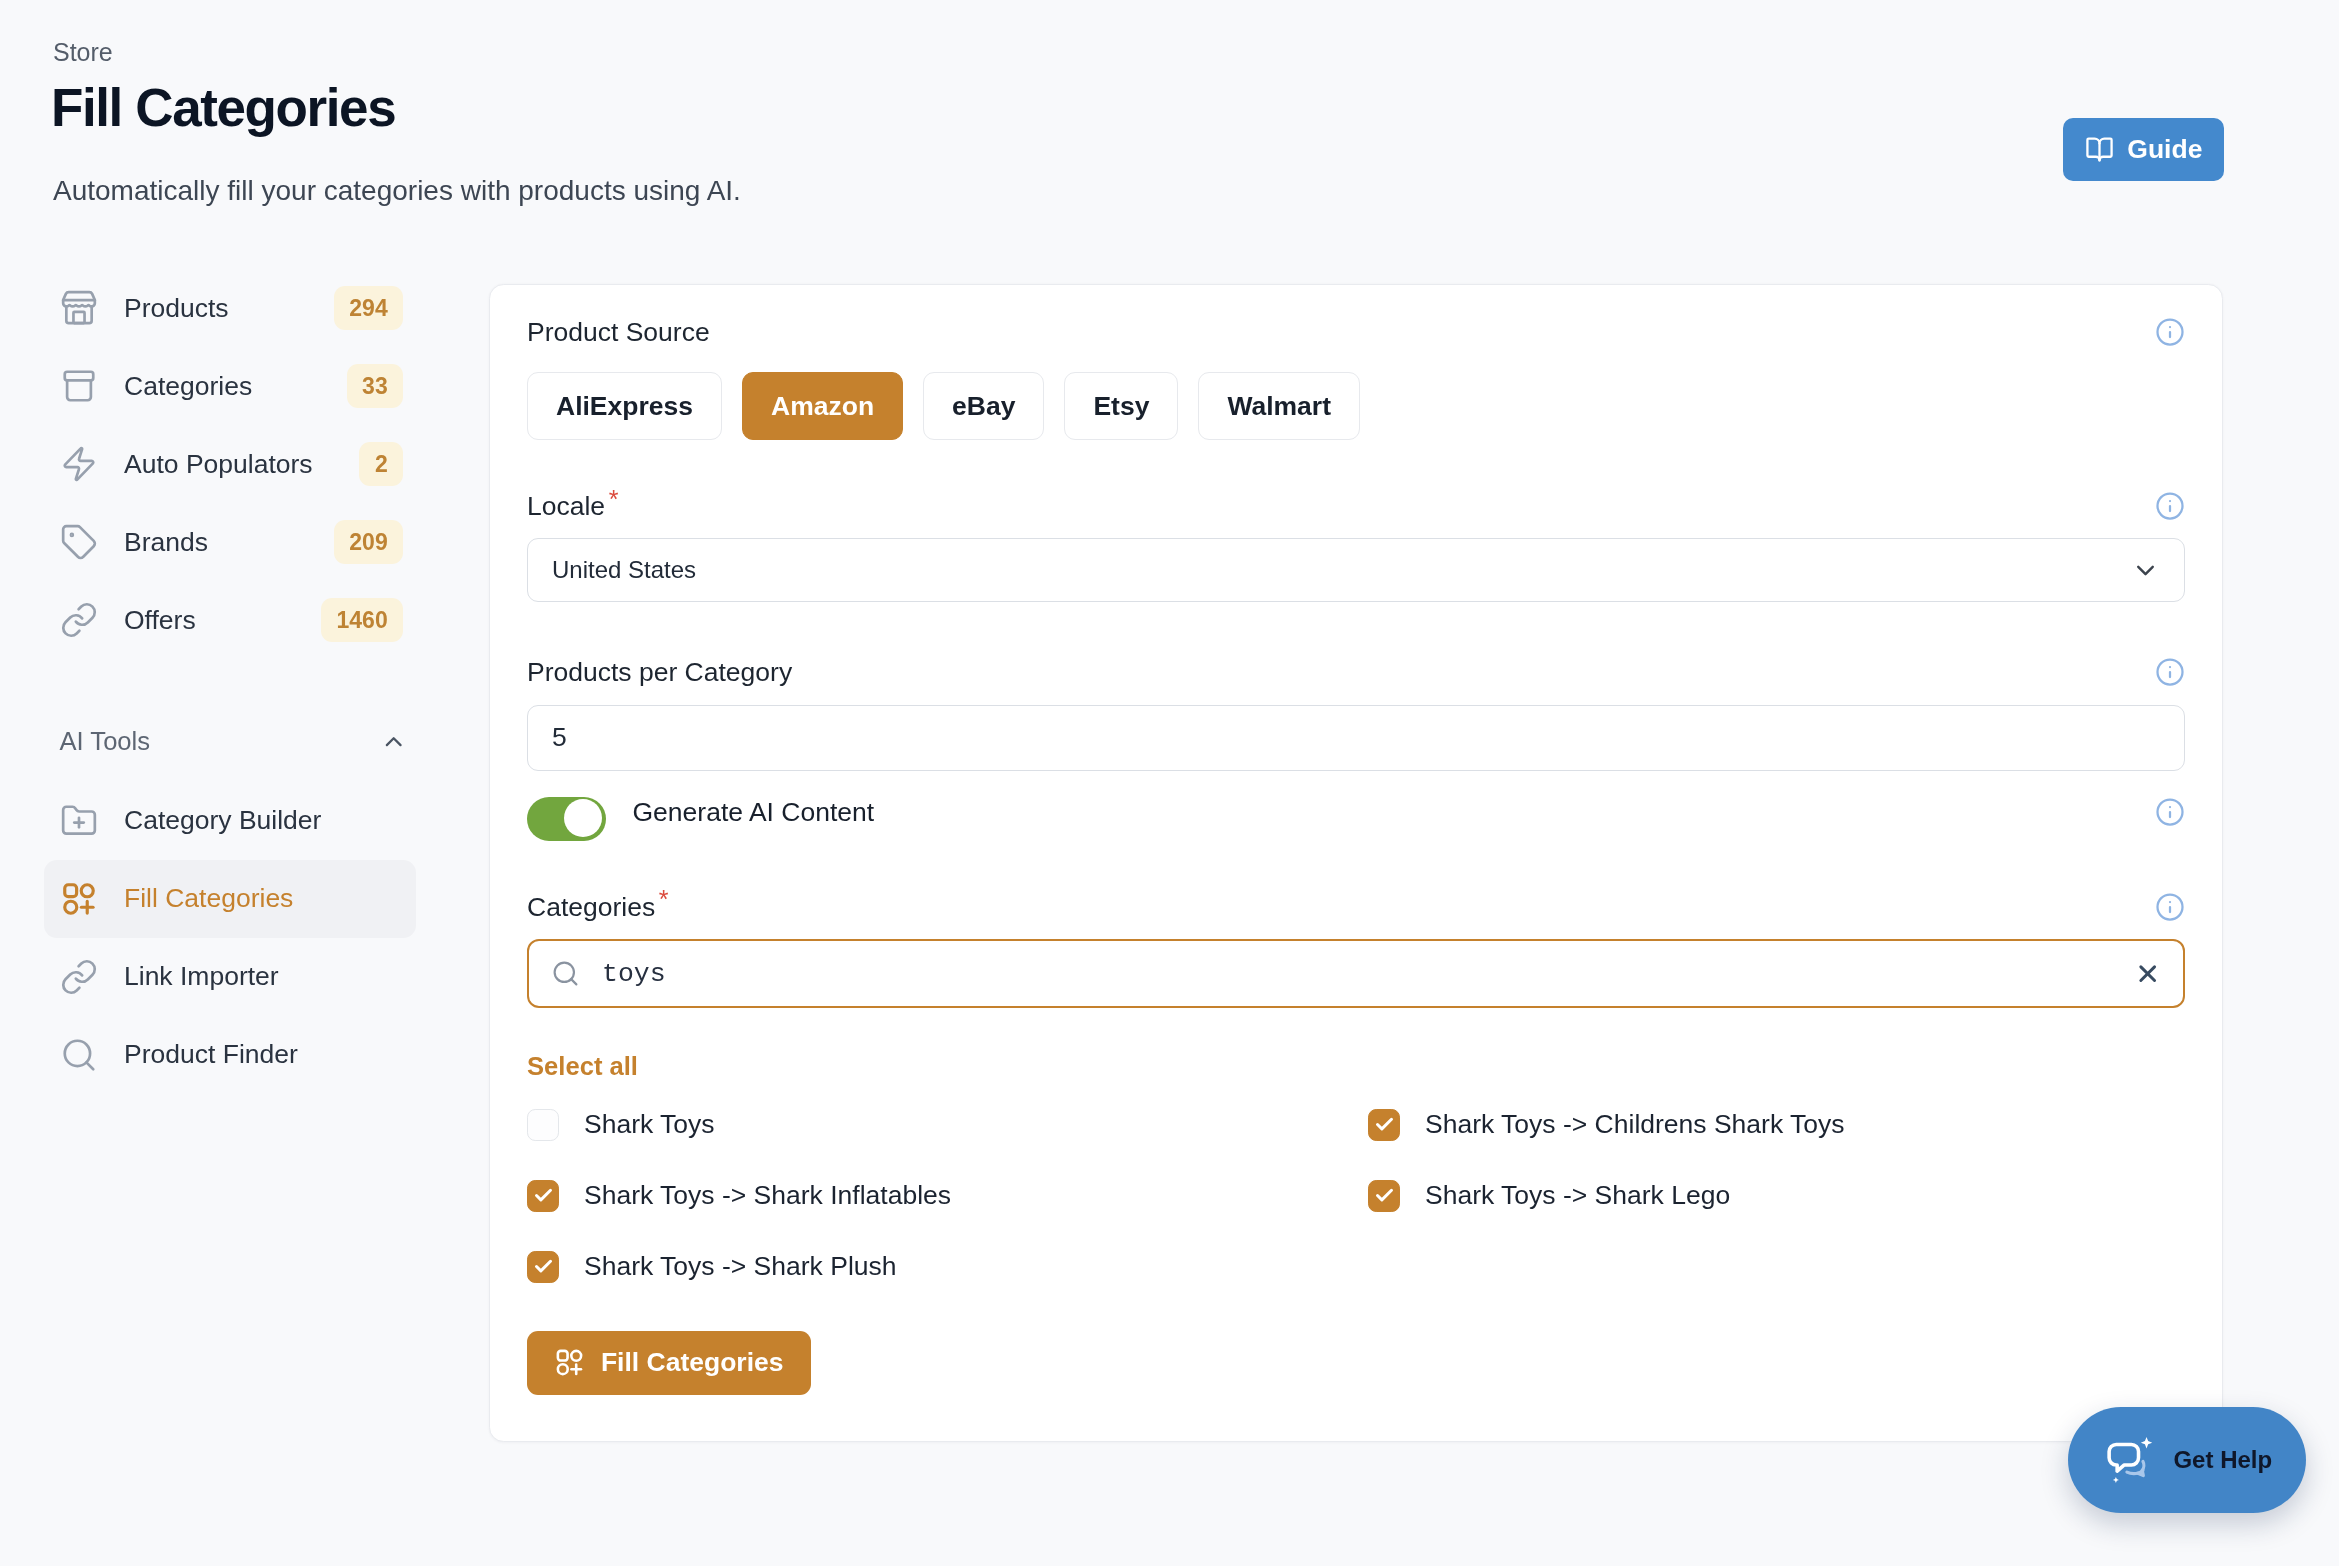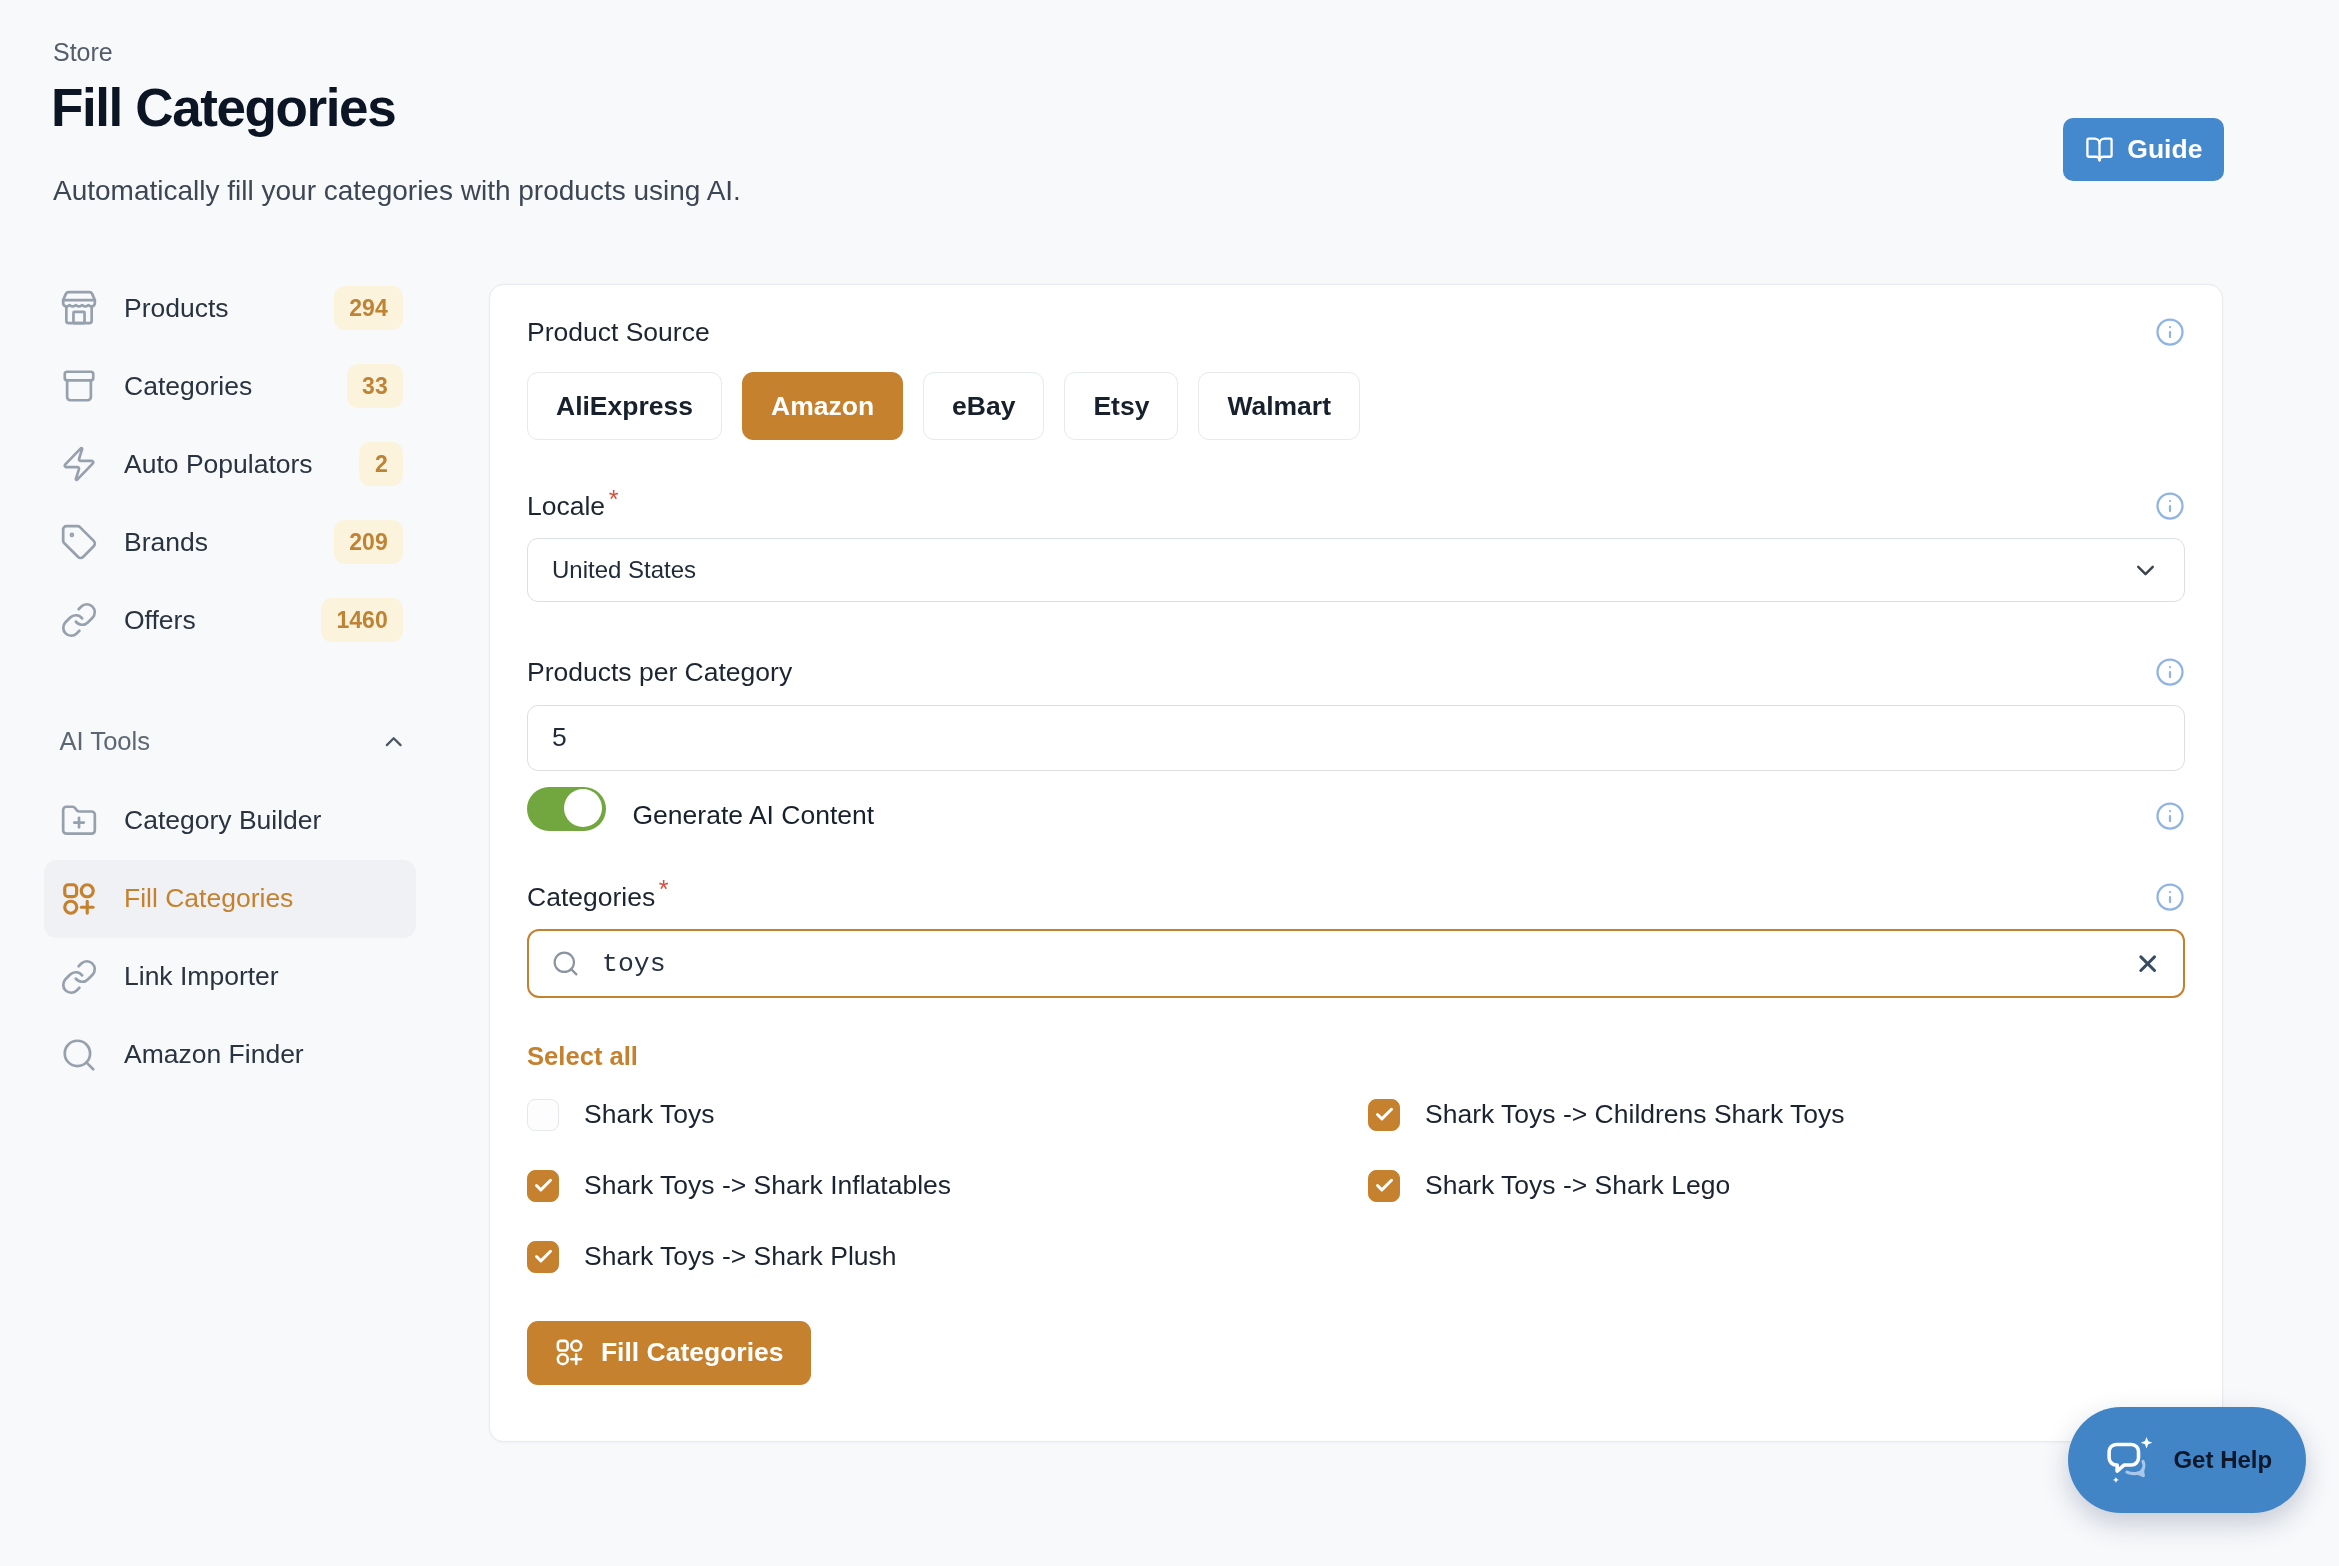--- a/index.html
+++ b/index.html
@@ -75,21 +75,21 @@
   }
   .select-box .chevdown { margin-left: auto; width: 29px; height: 29px; color: #3C434D; }
 
   .mt-ppc { margin-top: 55px; }
   .text-input {
     margin-top: 16.4px; width: 100%; height: 66px; border: 1.8px solid #DBDFE5; border-radius: 11px;
     padding: 0 24px; font-size: 26.5px; color: #222B38; font-family: inherit; background: #fff;
     display: block;
   }
 
-  .toggle-row { margin-top: 16px; display: flex; align-items: flex-end; height: 44px; }
+  .toggle-row { margin-top: 26px; display: flex; align-items: flex-start; height: 44px; }
   .toggle {
     width: 79px; height: 44px; border-radius: 22px; background: #CBD2DA;
     position: relative; cursor: pointer; flex: none;
   }
   .toggle.on { background: #72A63E; }
   .toggle .knob {
     position: absolute; top: 2.7px; left: 3.7px; width: 38px; height: 38px;
     border-radius: 50%; background: #fff; transition: left .15s;
   }
   .toggle.on .knob { left: 37px; }
@@ -257,21 +257,21 @@
     <span class="nav-label">Link Importer</span>
   </div>
 
   <div class="nav-item">
     <span class="nav-icon">
       <svg viewBox="0 0 24 24" fill="none" stroke="currentColor" stroke-width="1.7" stroke-linecap="round" stroke-linejoin="round">
         <circle cx="11" cy="11" r="8"></circle>
           <path d="m21 21-4.35-4.35"></path>
       </svg>
     </span>
-    <span class="nav-label">Amazon Finder</span>
+    <span class="nav-label">Product Finder</span>
   </div>
 </nav>
 
 <main class="panel">
 
   
   <div class="label-row">
     <span class="field-label">Product Source</span>
     <span class="info-icon">
       <svg viewBox="0 0 24 24" fill="none" stroke="currentColor" stroke-width="1.8" stroke-linecap="round">

